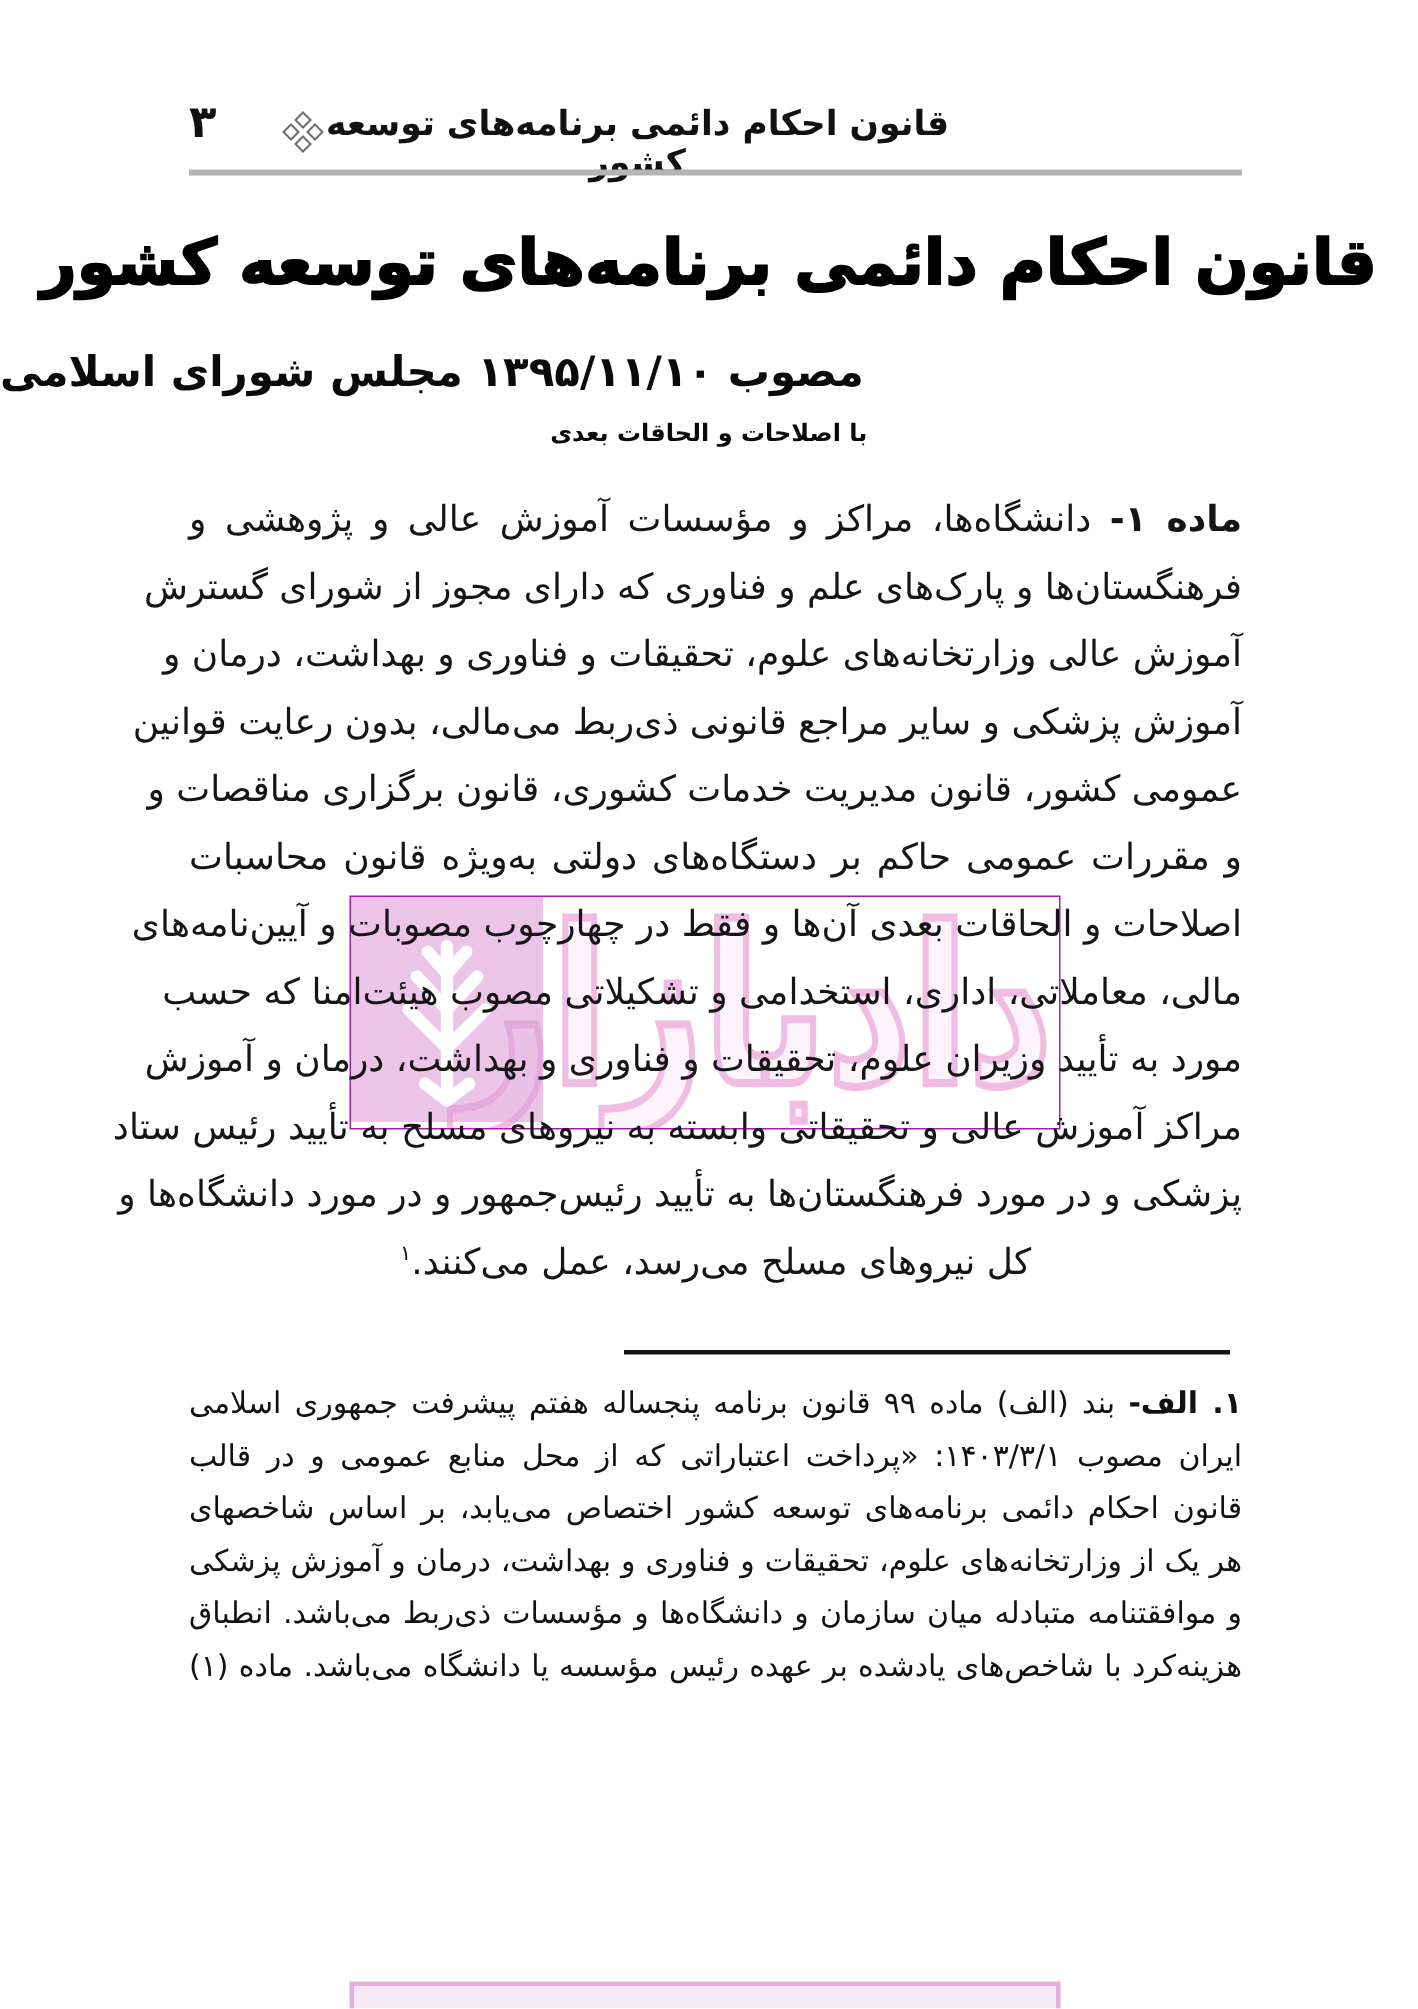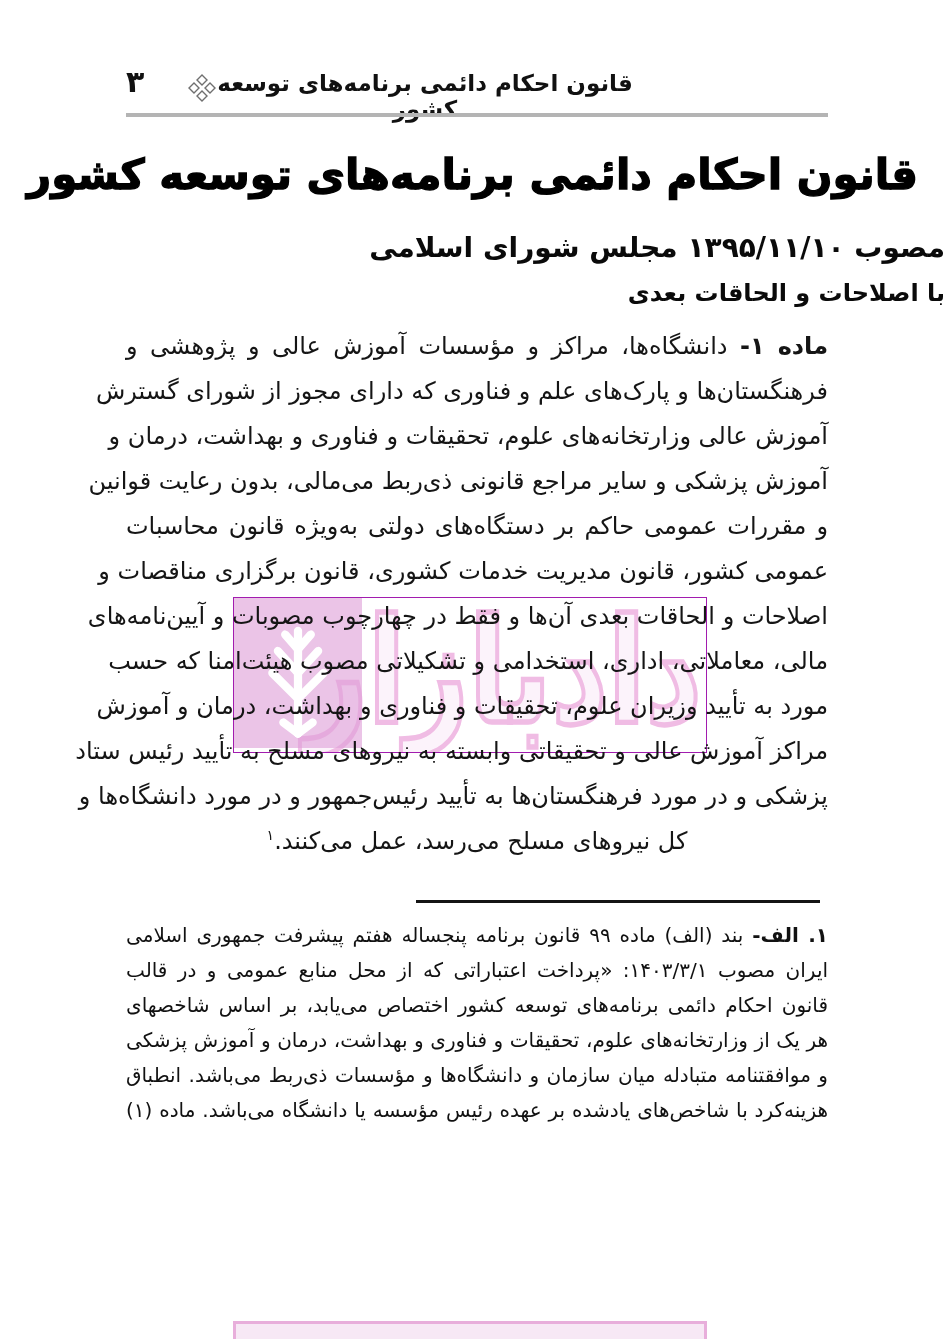--- a/index.html
+++ b/index.html
@@ -29,25 +29,25 @@
   }
   
   .doc-title{
     position:absolute;left:0;top:150px;width:945px;
     text-align:center;font-size:42px;font-weight:bold;color:#000;
     -webkit-text-stroke:1.3px #000;
     letter-spacing:-1px;
   }
   .doc-subtitle1{
     position:absolute;left:0;top:231px;width:945px;
-    text-align:right;font-size:28px;font-weight:bold;color:#0a0a0a;
+    text-align:left;font-size:28px;font-weight:bold;color:#0a0a0a;
   }
   .doc-subtitle2{
     position:absolute;left:0;top:279px;width:945px;
-    font-size:24px;font-weight:bold;color:#0a0a0a;
+    text-align:center;font-size:16px;font-weight:bold;color:#0a0a0a;
   }
   
   .content{
     position:absolute;left:126px;top:324px;width:702px;
     z-index:2;
   }
   .line{
     font-size:24px;line-height:45px;height:45px;
     text-align:justify;text-align-last:justify;
     white-space:nowrap;
@@ -138,22 +138,22 @@
 
   <div class="doc-title">قانون احکام دائمی برنامه‌های توسعه کشور</div>
   <div class="doc-subtitle1">مصوب ۱۳۹۵/۱۱/۱۰ مجلس شورای اسلامی</div>
   <div class="doc-subtitle2">با اصلاحات و الحاقات بعدی</div>
 
   <div class="content">
     <div class="line"><b>ماده ۱-</b> <span>دانشگاه‌ها، مراکز و مؤسسات آموزش عالی و پژوهشی و</span></div>
     <div class="line">فرهنگستان‌ها و پارک‌های علم و فناوری که دارای مجوز از شورای گسترش</div>
     <div class="line">آموزش عالی وزارتخانه‌های علوم، تحقیقات و فناوری و بهداشت، درمان و</div>
     <div class="line">آموزش پزشکی و سایر مراجع قانونی ذی‌ربط می‌مالی، بدون رعایت قوانین</div>
+    <div class="line">عمومی کشور، قانون مدیریت خدمات کشوری، قانون برگزاری مناقصات و</div>
     <div class="line">و مقررات عمومی حاکم بر دستگاه‌های دولتی به‌ویژه قانون محاسبات</div>
-    <div class="line">عمومی کشور، قانون مدیریت خدمات کشوری، قانون برگزاری مناقصات و</div>
     <div class="line">اصلاحات و الحاقات بعدی آن‌ها و فقط در چهارچوب مصوبات و آیین‌نامه‌های</div>
     <div class="line">مالی، معاملاتی، اداری، استخدامی و تشکیلاتی مصوب هیئت‌امنا که حسب</div>
     <div class="line">مورد به تأیید وزیران علوم، تحقیقات و فناوری و بهداشت، درمان و آموزش</div>
     <div class="line">مراکز آموزش عالی و تحقیقاتی وابسته به نیروهای مسلح به تأیید رئیس ستاد</div>
     <div class="line">پزشکی و در مورد فرهنگستان‌ها به تأیید رئیس‌جمهور و در مورد دانشگاه‌ها و</div>
     <div class="line last"><span>کل نیروهای مسلح می‌رسد، عمل می‌کنند.</span><sup>۱</sup></div>
 
     <div class="footnote-rule"></div>
     <div class="footnote">
       <div class="fn-line"><b>۱. الف-</b> <span>بند (الف) ماده ۹۹ قانون برنامه پنجساله هفتم پیشرفت جمهوری اسلامی</span></div>

